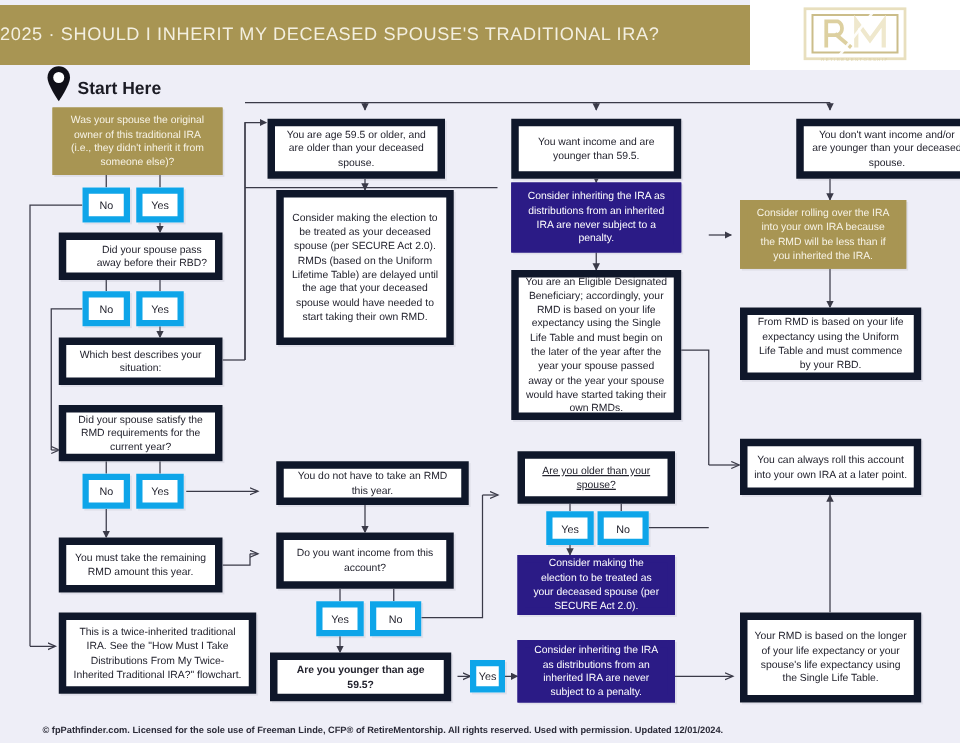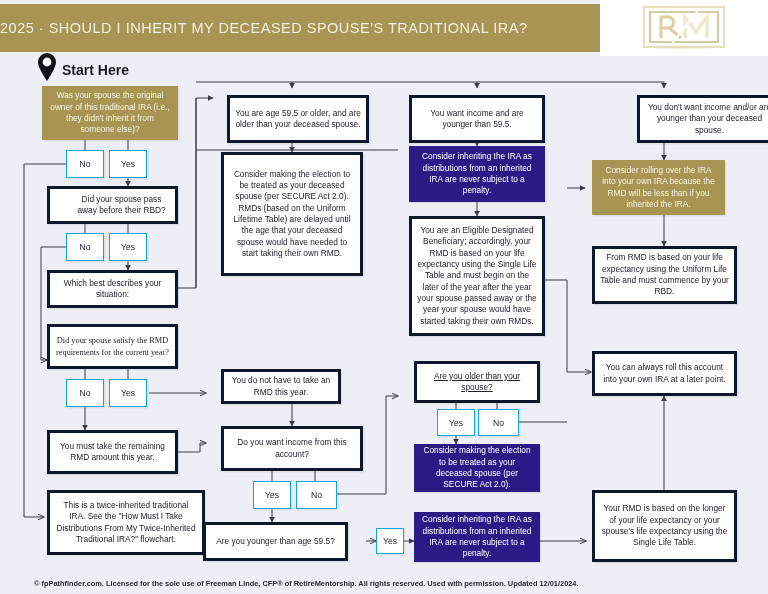--- a/index.html
+++ b/index.html
@@ -46,40 +46,40 @@
     position:absolute;left:62px;top:62px;font-size:14px;font-weight:bold;color:#1b1b24;
   }
 
   
   #wires{position:absolute;left:0;top:0;width:768px;height:594px;}
 
   
   .box{
     position:absolute;
     box-sizing:border-box;
-    border:3px solid #0f172a;
+    border:6px solid #0f172a;
     background:#ffffff;
     display:flex;align-items:center;justify-content:center;
     text-align:center;
     font-size:8.3px;
     line-height:11.3px;
     padding:3px 5px;
     color:#23232e;
     box-shadow:1.5px 1.5px 0 rgba(120,120,150,.13);
   }
   .box.gold{
     background:#a89553;border-color:#a89553;color:#f7f3e6;
   }
   .box.purple{
     background:#2b1b86;border-color:#2b1b86;color:#ffffff;
   }
   .node{
     position:absolute;
     box-sizing:border-box;
-    border:1px solid #0ea5e9;
+    border:5px solid #0ea5e9;
     background:#ffffff;
     display:flex;align-items:center;justify-content:center;
     font-size:8.6px;
     color:#23232e;
     box-shadow:1.5px 1.5px 0 rgba(120,120,150,.13);
   }
 
   
   #footer{
     position:absolute;left:0;bottom:6px;width:768px;
@@ -211,41 +211,41 @@
 <div class="node" style="left:66px;top:150px;width:38px;height:28px;">No</div>
 <div class="node" style="left:109px;top:150px;width:38px;height:28px;">Yes</div>
 
 <div class="box" style="left:47px;top:186px;width:131px;height:38px;padding-left:23px;">Did your spouse pass away before their RBD?</div>
 
 <div class="node" style="left:66px;top:233px;width:38px;height:28px;">No</div>
 <div class="node" style="left:109px;top:233px;width:38px;height:28px;">Yes</div>
 
 <div class="box" style="left:47px;top:270px;width:131px;height:38px;">Which best describes your situation:</div>
 
-<div class="box" style="left:47px;top:324px;width:131px;height:45px;font-family:Liberation Serif, serif;">Did your spouse satisfy the RMD requirements for the current year?</div>
+<div class="box" style="left:47px;top:324px;width:131px;height:45px;">Did your spouse satisfy the RMD requirements for the current year?</div>
 
 <div class="node" style="left:66px;top:379px;width:38px;height:28px;">No</div>
 <div class="node" style="left:109px;top:379px;width:38px;height:28px;">Yes</div>
 
 <div class="box" style="left:47px;top:430px;width:131px;height:44px;">You must take the remaining RMD amount this year.</div>
 
 <div class="box" style="left:47px;top:490px;width:158px;height:65px;">This is a twice-inherited traditional IRA. See the "How Must I Take Distributions From My Twice-Inherited Traditional IRA?" flowchart.</div>
 
-<div class="box" style="left:227px;top:95px;width:142px;height:48px;">You are age 59.5 or older, and are older than your deceased spouse.</div>
+<div class="box" style="left:214px;top:95px;width:142px;height:48px;">You are age 59.5 or older, and are older than your deceased spouse.</div>
 
 <div class="box" style="left:221px;top:152px;width:142px;height:124px;">Consider making the election to be treated as your deceased spouse (per SECURE Act 2.0). RMDs (based on the Uniform Lifetime Table) are delayed until the age that your deceased spouse would have needed to start taking their own RMD.</div>
 
-<div class="box" style="left:221px;top:369px;width:120px;height:35px;">You do not have to take an RMD this year.</div>
+<div class="box" style="left:221px;top:369px;width:154px;height:35px;">You do not have to take an RMD this year.</div>
 
 <div class="box" style="left:221px;top:426px;width:142px;height:45px;">Do you want income from this account?</div>
 
 <div class="node" style="left:253px;top:481px;width:38px;height:28px;">Yes</div>
 <div class="node" style="left:296px;top:481px;width:41px;height:28px;">No</div>
 
-<div class="box" style="left:203px;top:522px;width:145px;height:39px;">Are you younger than age 59.5?</div>
+<div class="box" style="left:216px;top:522px;width:145px;height:39px;font-weight:bold;">Are you younger than age 59.5?</div>
 
 <div class="node" style="left:376px;top:528px;width:28px;height:26px;">Yes</div>
 
 <div class="box" style="left:409px;top:95px;width:136px;height:48px;">You want income and are younger than 59.5.</div>
 
 <div class="box purple" style="left:409px;top:146px;width:136px;height:56px;">Consider inheriting the IRA as distributions from an inherited IRA are never subject to a penalty.</div>
 
 <div class="box" style="left:409px;top:216px;width:136px;height:120px;">You are an Eligible Designated Beneficiary; accordingly, your RMD is based on your life expectancy using the Single Life Table and must begin on the later of the year after the year your spouse passed away or the year your spouse would have started taking their own RMDs.</div>
 
 <div class="box" style="left:414px;top:361px;width:126px;height:42px;text-decoration:underline;">Are you older than your spouse?</div>

